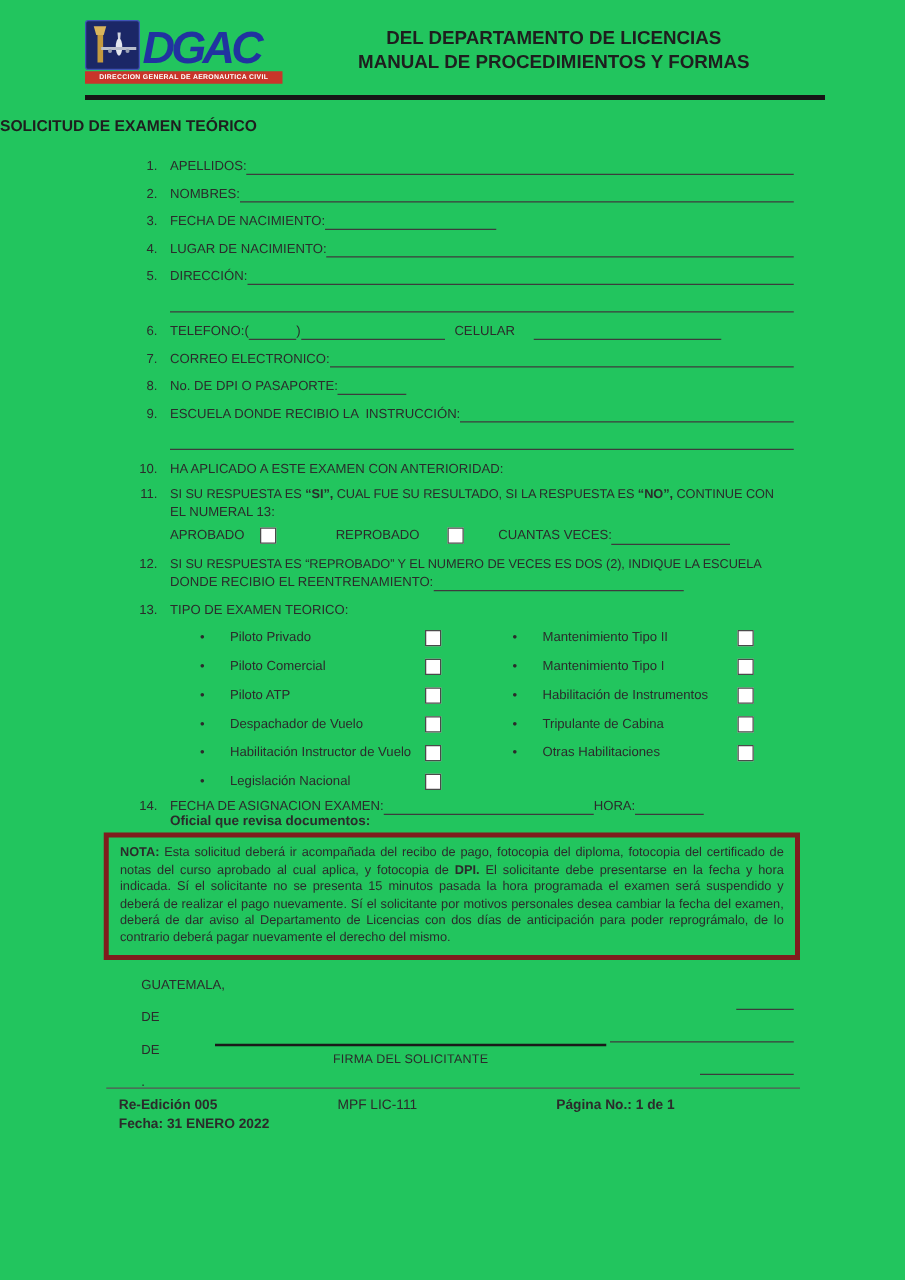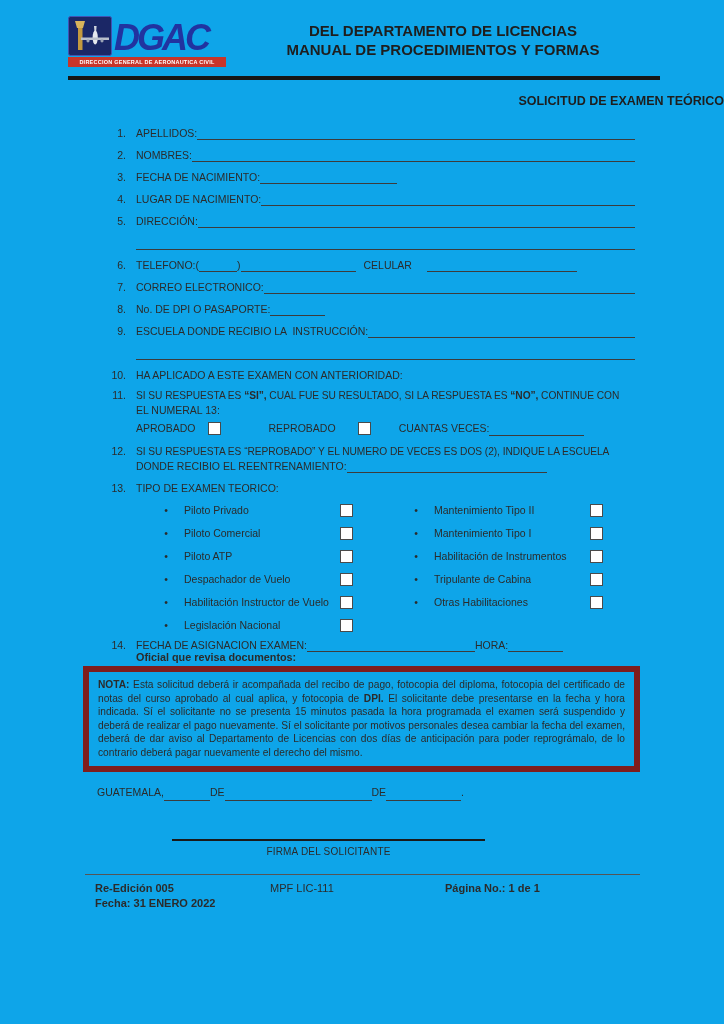--- a/index.html
+++ b/index.html
@@ -1,36 +1,36 @@
 <!DOCTYPE html>
 <html><head>
 <meta charset="utf-8">
 <style>
   html,body { margin:0; padding:0; background:#fff; }
   .page {
-    width:724px; height:1024px; background:#0ea5e9; position:relative; overflow:hidden;
+    width:724px; height:1024px; background:#22c55e; position:relative; overflow:hidden;
     font-family:"Liberation Sans", sans-serif; color:#2b2b2b;
   }
   
   .header-wrap { padding:16px 64px 0 68px; }
   .header { display:flex; }
   .logo { width:158px; flex:none; }
   .logo-top { display:flex; height:40px; align-items:flex-end; }
   .emblem svg { display:block; }
   .brand {
     font-size:36px; font-weight:bold; font-style:italic; color:#2133a0;
     letter-spacing:-3px; line-height:36px; padding-left:2px;
   }
   .tagline {
     background:#c8352a; color:#fff; font-size:5.5px; font-weight:bold;
     text-align:center; padding:2px 0; letter-spacing:.25px; white-space:nowrap; margin-top:1px;
   }
   .manual-title { flex:1; text-align:center; font-size:15px; font-weight:bold; line-height:19px; padding-top:5px; color:#1e1e1e; }
   .header-rule { height:4px; background:#161616; margin-top:9px; }
-  .form-title { text-align:right; font-size:12.5px; font-weight:bold; margin:14px 0 19px; color:#1e1e1e; }
+  .form-title { text-align:left; font-size:12.5px; font-weight:bold; margin:14px 0 19px; color:#1e1e1e; }
 
   
   .content { margin:0 89px 0 90px; font-size:10.5px; line-height:13px; }
   .item { display:flex; align-items:baseline; margin-bottom:9px; }
   .num { flex:none; width:46px; padding-right:10px; text-align:right; box-sizing:border-box; }
   .lbl { flex:none; white-space:pre;text-align:center; }
   .fill { border-bottom:1px solid #3c3c3c; height:12px; align-self:flex-end; flex:none; }
   .grow { flex:1; }
   .cont-line { margin:0 0 9px 46px; border-bottom:1px solid #3c3c3c; height:12px; }
   .indent { margin-left:46px; }
@@ -41,35 +41,35 @@
   .tight { white-space:nowrap; font-size:10.2px; letter-spacing:-.05px; }
   .p2 { margin-bottom:4px; }
 
   .w38{width:38px}.w55{width:55px}.w75{width:75px}.w95{width:95px}.w115{width:115px}
   .w137{width:137px}.w147{width:147px}.w150{width:150px}.w168{width:168px}.w200{width:200px}.w46{width:46px}
   .ml8{margin-left:8px}.ml12{margin-left:12px}.ml15{margin-left:15px}.ml22{margin-left:22px}
   .ml28{margin-left:28px}.ml34{margin-left:34px}.ml40{margin-left:48px}.ml50{margin-left:50px}.ml142{margin-left:142px}
 
   
   .cols { display:flex; margin-left:46px; margin-bottom:2px; }
-  .col { width:250px; flex:none;text-align:right; }
+  .col { width:250px; flex:none; }
   .chk-row { display:flex; align-items:center; height:23px; position:relative; }
   .bullet { width:8px; margin-left:24px; flex:none; }
   .bullet::before { content:"•"; }
   .chk-label { margin-left:16px; flex:none; }
   .chk-abs { position:absolute; left:204px; top:5px; }
 
   .oficial { font-weight:bold; margin-left:46px; margin-top:-3px; font-size:10.8px; }
 
   .nota-box {
-    border:6px solid #7f1d1d; margin-left:-7px; width:557px; box-sizing:border-box;
+    border:4px solid #7f1d1d; margin-left:-7px; width:557px; box-sizing:border-box;
     padding:6px 9px 7px; text-align:justify; font-size:10.2px; line-height:13.5px; margin-top:2px;
   }
 
-  .date-row { display:flex; align-items:baseline; margin:14px 0 0 7px; height:15px; }
+  .date-row { display:flex; align-items:baseline; margin:14px 0 0 23px; height:15px;flex-direction:column; }
   .sig-block { margin-top:22px; margin-left:82px; width:313px; text-align:center; }
   .sig-line { border-bottom:2px solid #1a1a1a; height:16px; }
   .sig-label { font-size:10px; padding-top:4px; letter-spacing:.2px; }
 
   .footer { margin-top:16px; border-top:1.5px solid #555; padding-top:6px; margin-left:-5px; width:555px; font-size:11px; line-height:15px; }
   .footer-row { display:flex; }
   .f-col1 { width:185px; padding-left:10px; box-sizing:border-box; font-weight:bold; flex:none; }
   .f-col2 { width:175px; flex:none; }
   .f-col3 { font-weight:bold; }
   .f-date { font-weight:bold; padding-left:10px; }

